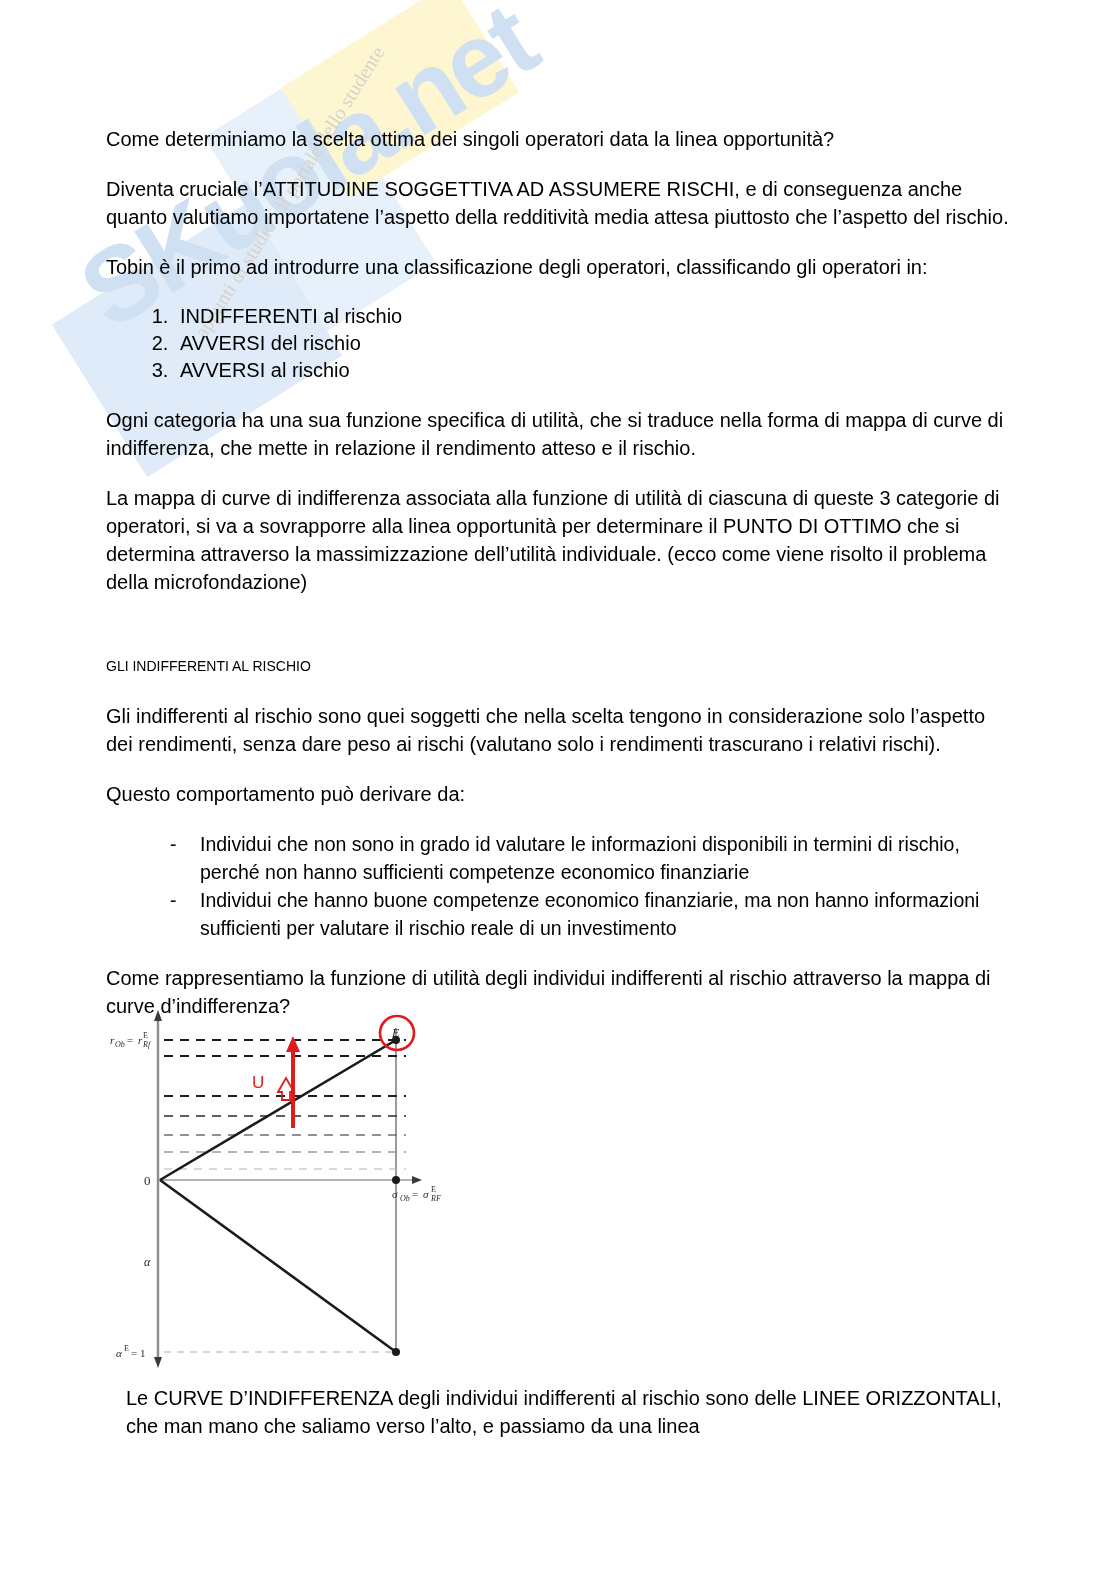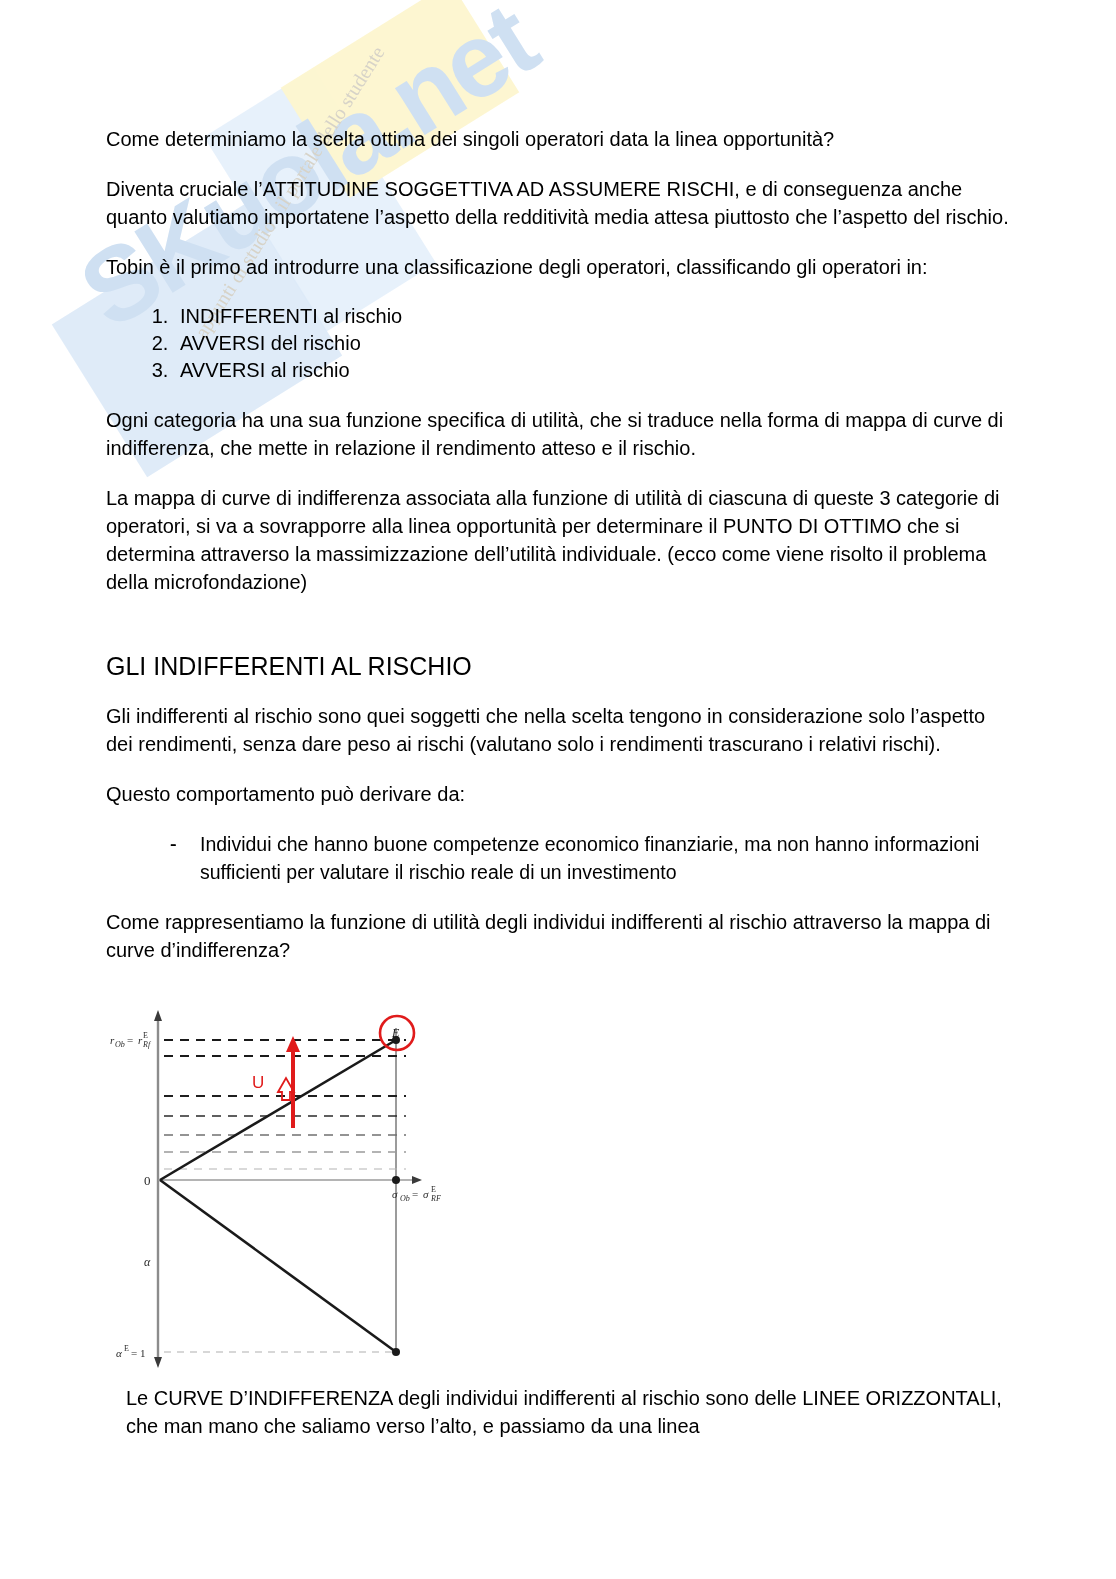--- a/index.html
+++ b/index.html
@@ -92,21 +92,21 @@
   }
   p.para {
     margin: 0 0 22px 0;
     font-size: 20px;
     line-height: 28px;
     color: #000000;
     font-family: "Liberation Sans", sans-serif;
   }
   .heading {
     margin: 0 0 22px 0;
-    font-size: 25px;
+    font-size: 14px;
     line-height: 28px;
     color: #000;
   }
   .spacer-lg { height: 34px; }
 
   ol.numlist {
     margin: 0 0 22px 0;
     padding-left: 68px;
     font-size: 20px;
     line-height: 27px;
@@ -186,20 +186,21 @@
 
     <p class="heading">GLI INDIFFERENTI AL RISCHIO</p>
 
     <p class="para">Gli indifferenti al rischio sono quei soggetti che nella scelta tengono in considerazione solo l’aspetto dei rendimenti, senza dare peso ai rischi (valutano solo i rendimenti trascurano i relativi rischi).</p>
 
     <p class="para">Questo comportamento può derivare da:</p>
 
     <ul class="dashlist">
       <li>
         <span class="dash">-</span>
+        <span>Individui che non sono in grado id valutare le informazioni disponibili in termini di rischio, perché non hanno sufficienti competenze economico finanziarie</span>
       </li>
       <li>
         <span class="dash">-</span>
         <span>Individui che hanno buone competenze economico finanziarie, ma non hanno informazioni sufficienti per valutare il rischio reale di un investimento</span>
       </li>
     </ul>
 
     <p class="para">Come rappresentiamo la funzione di utilità degli individui indifferenti al rischio attraverso la mappa di curve d’indifferenza?</p>
   </div>
 

